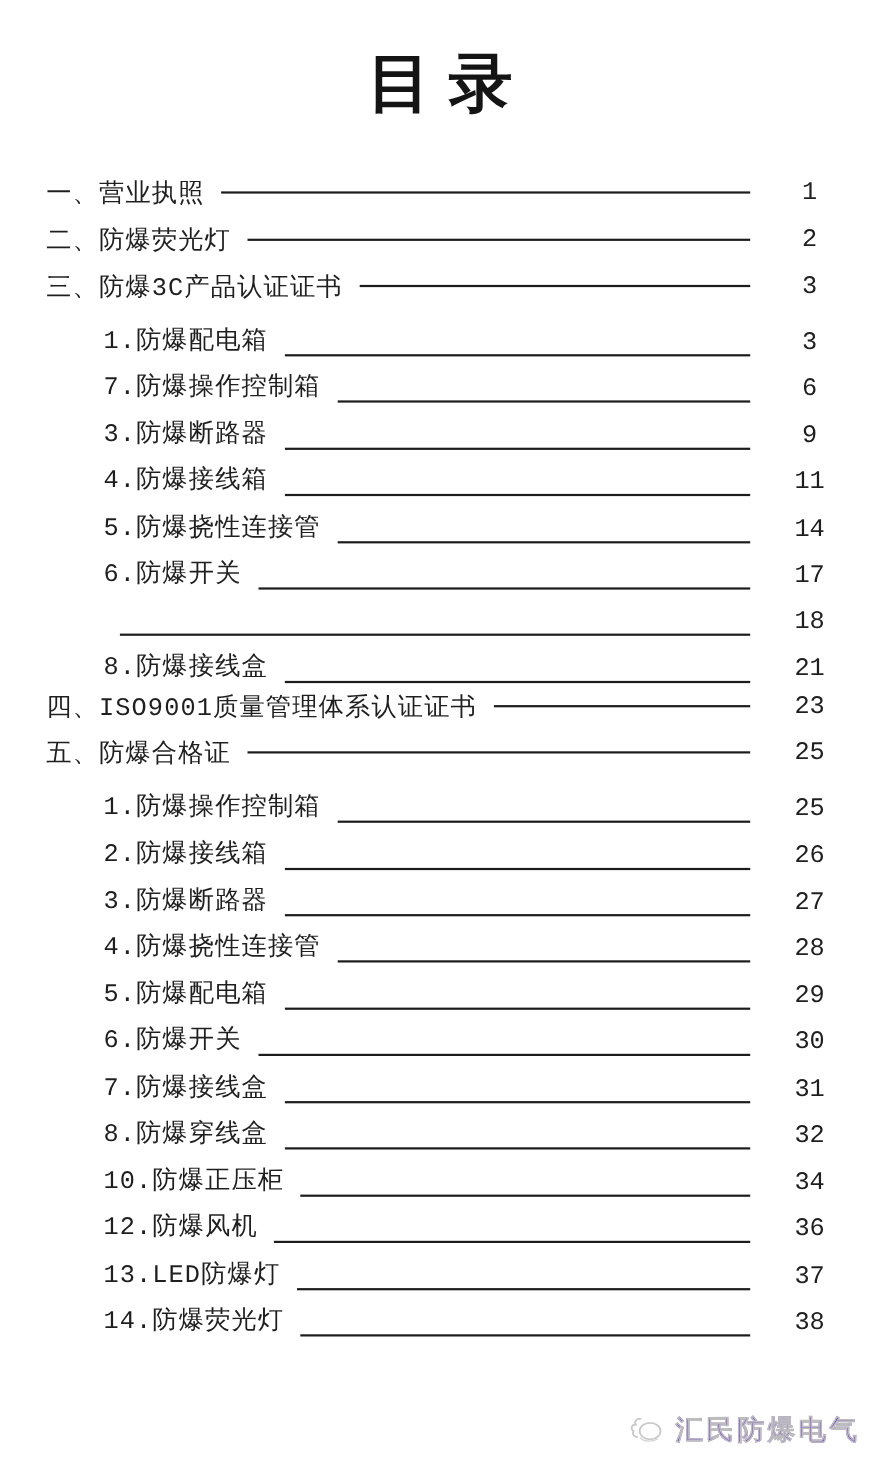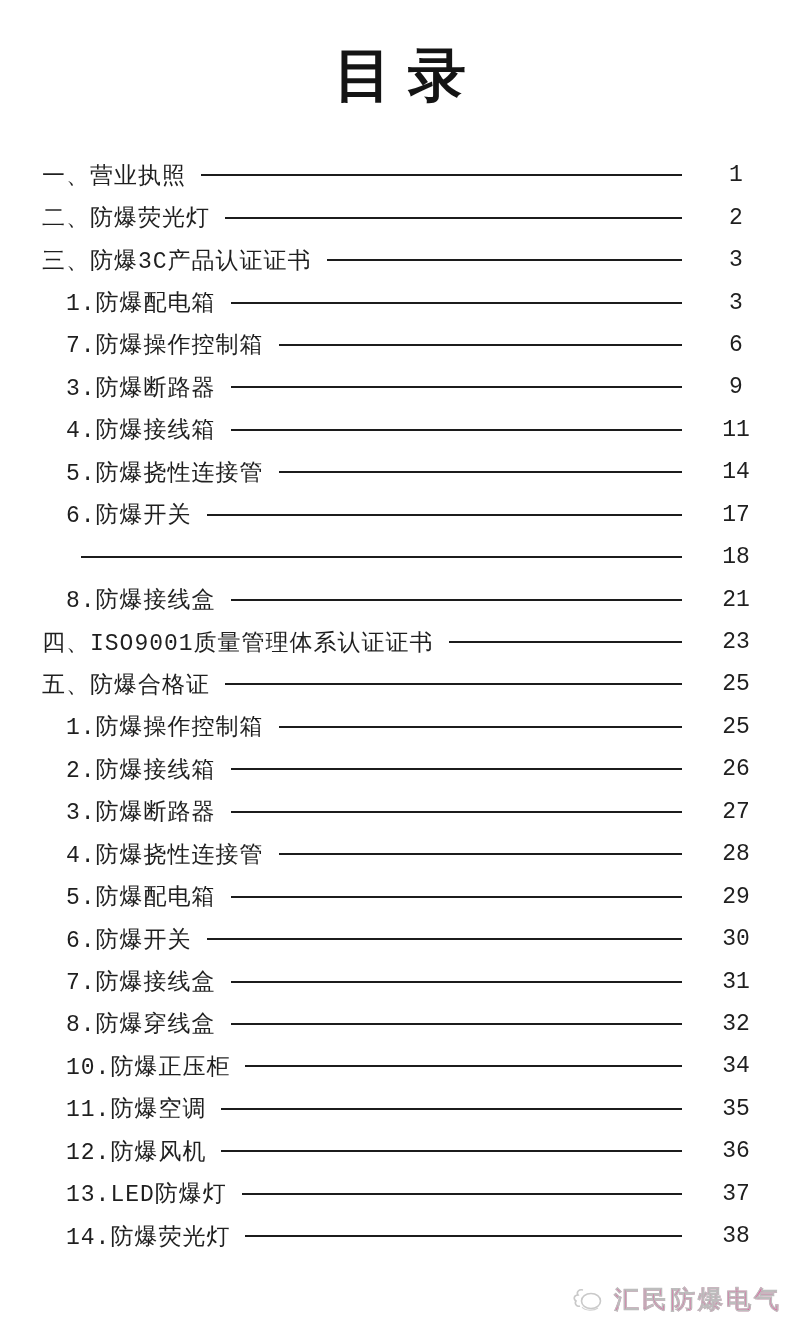--- a/index.html
+++ b/index.html
@@ -27,21 +27,21 @@
   }
 
   .toc { margin-top: 38px; padding-right: 36px; font-family: Liberation Mono, monospace; }
 
   .toc-row {
     height: 42.45px;
     display: flex;
     align-items: center;
   }
   .toc-row.level-1 { padding-left: 42px; }
-  .toc-row.level-2 { padding-left: 66px; }
+  .toc-row.level-2 { padding-left: 94px; align-items: flex-end; }
 
   .toc-label {
     font-size: 23px;
     white-space: nowrap;
     letter-spacing: 1px;
   }
   .toc-leader {
     flex: 1;
     height: 0;
     border-top: 2px solid #1c1c1c;
@@ -54,21 +54,21 @@
     font-size: 23px;
   }
 
   .watermark {
     position: absolute;
     top: 1283px;
     right: 18px;
     display: flex;
     align-items: center;
     gap: 8px;
-    color: #ec4899;
+    color: #6d28d9;
   }
   .wm-icon { display: inline-flex; }
   .wm-text {
     font-size: 25px;
     font-weight: 700;
     letter-spacing: 3px;
     font-family: "Liberation Sans", "DejaVu Sans", sans-serif;
     -webkit-text-stroke: 0.5px #bdbdbd;
   }
 </style>
@@ -205,25 +205,20 @@
     <span class="toc-page">32</span>
   </div>
 
 
   <div class="toc-row level-2">
     <span class="toc-label">10.防爆正压柜</span>
     <span class="toc-leader"></span>
     <span class="toc-page">34</span>
   </div>
 
-  <div class="toc-row level-2">
-    <span class="toc-label">11.防爆空调</span>
-    <span class="toc-leader"></span>
-    <span class="toc-page">35</span>
-  </div>
 
   <div class="toc-row level-2">
     <span class="toc-label">12.防爆风机</span>
     <span class="toc-leader"></span>
     <span class="toc-page">36</span>
   </div>
 
   <div class="toc-row level-2">
     <span class="toc-label">13.LED防爆灯</span>
     <span class="toc-leader"></span>

